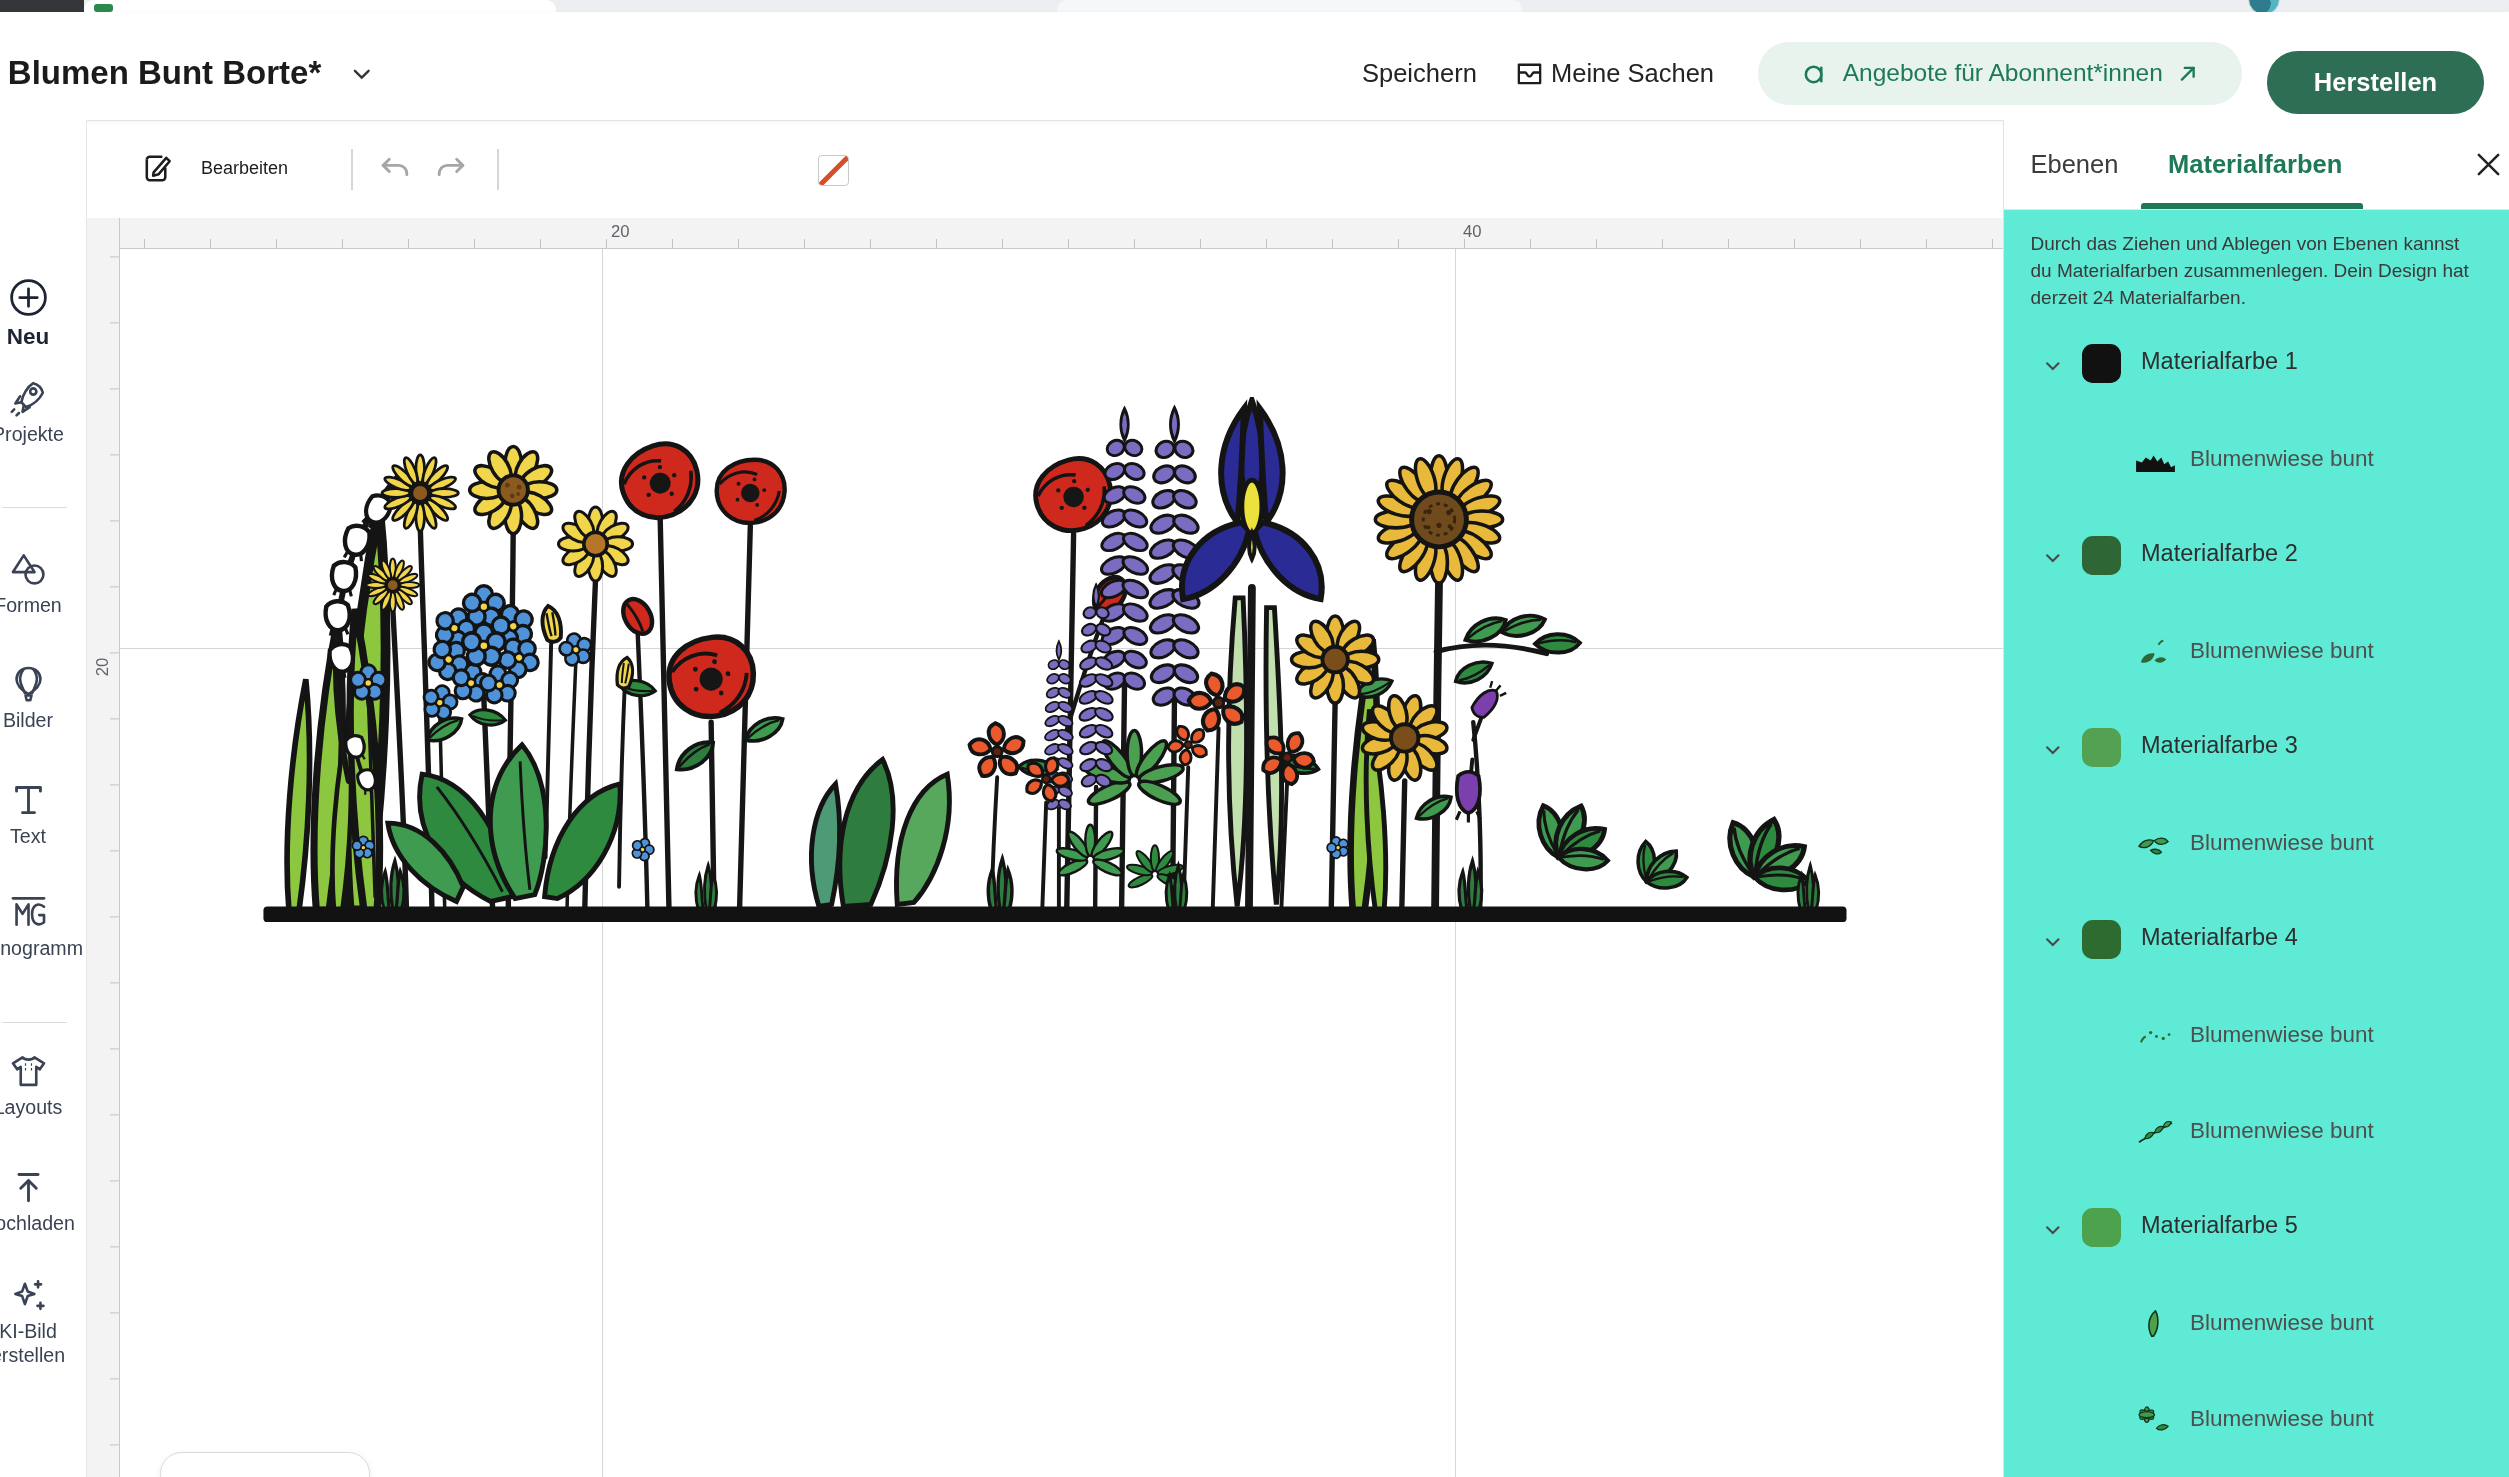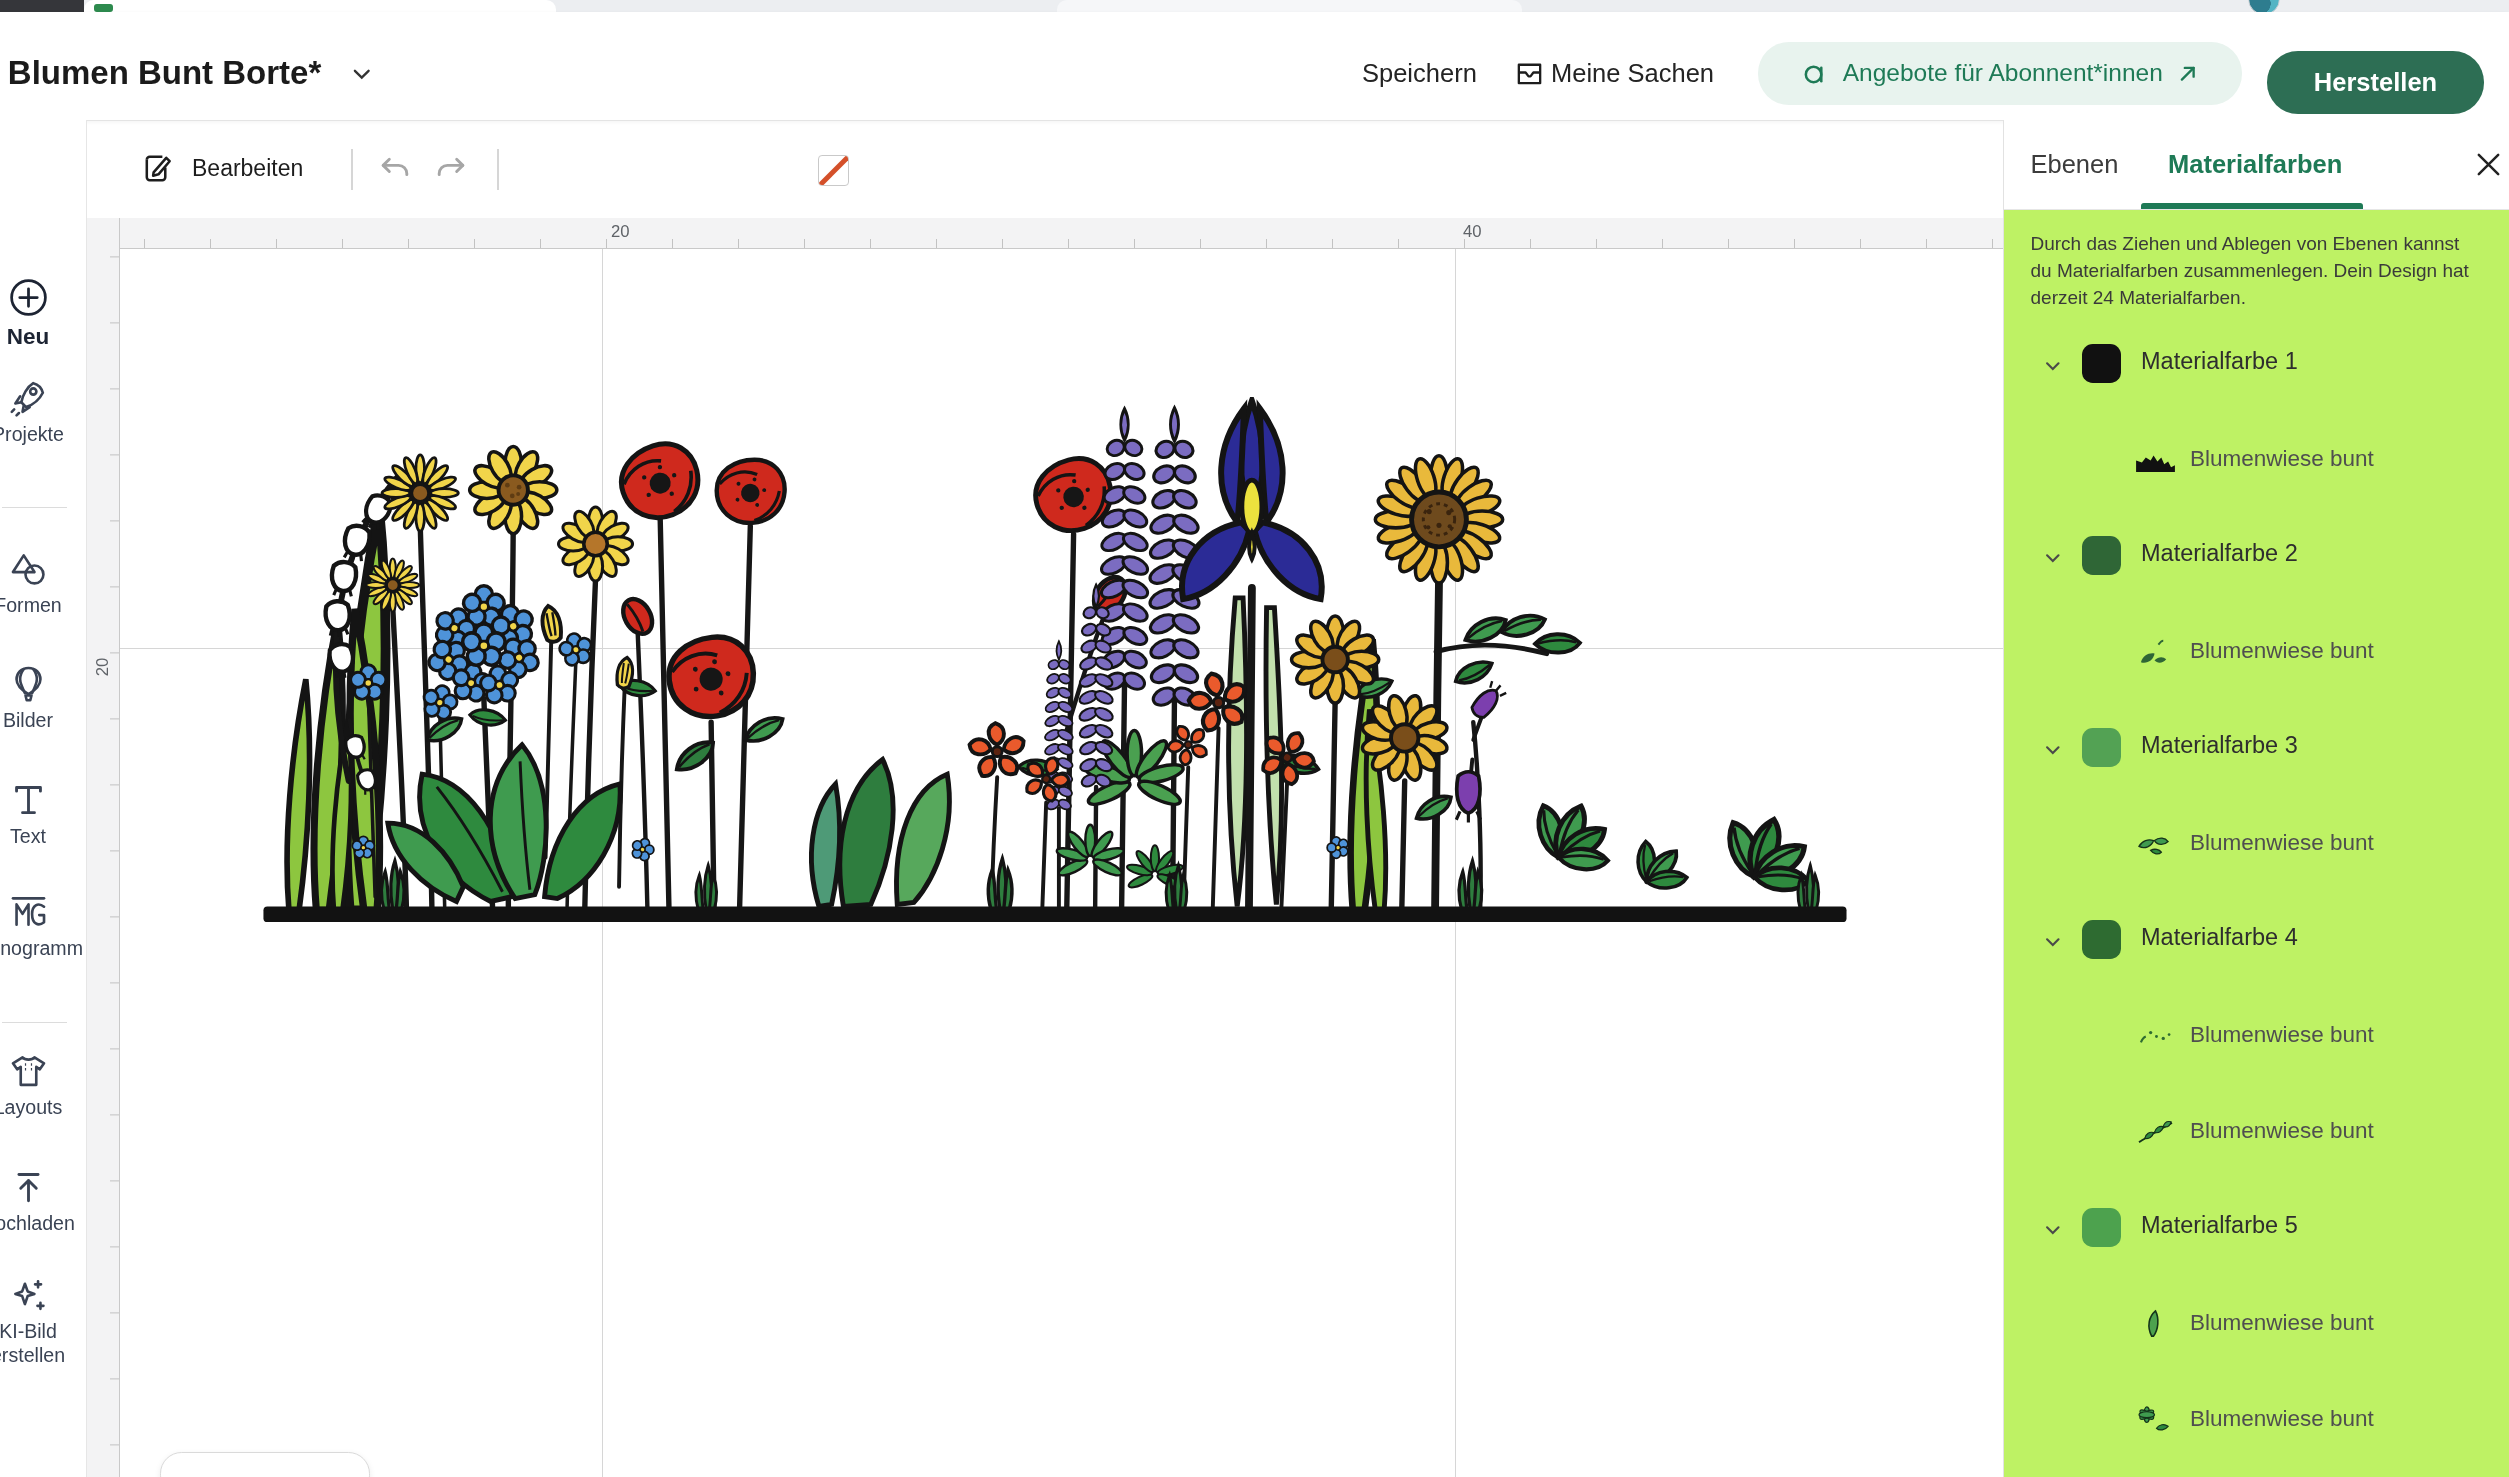--- a/index.html
+++ b/index.html
@@ -27,21 +27,21 @@
     color:#fff;display:flex;align-items:center;justify-content:center;font-size:25.5px;font-weight:700;cursor:pointer;margin-top:9px;}
   
   .sidebar{position:absolute;left:0;top:120px;bottom:0;width:86px;background:#fff;border-right:1px solid #e6e6e6;z-index:45;overflow:hidden;}
   .side-item{position:absolute;left:-31px;width:118px;text-align:center;color:#3a4354;cursor:pointer;}
   .side-item .lbl{font-size:19.6px;margin-top:2.9px;line-height:1.25;}
   .side-item.first .lbl{font-size:22.5px;font-weight:700;color:#1d2433;}
   .side-item svg{margin:0 auto;}
   .side-div{position:absolute;left:2px;width:65px;height:1px;background:#dcdcdc;}
   
   .toolbar{position:absolute;left:87px;top:120px;width:1917px;height:98px;background:#fff;z-index:30;}
-  .tb-edit{position:absolute;left:53px;top:27.4px;height:43px;display:flex;align-items:center;gap:17px;font-size:23px;color:#1d1d1d;cursor:pointer;}
+  .tb-edit{position:absolute;left:53px;top:27.4px;height:43px;display:flex;align-items:center;gap:26px;font-size:18px;color:#1d1d1d;cursor:pointer;}
   .tb-sep{position:absolute;top:29px;width:1.5px;height:41px;background:#d6d6d6;}
   .tb-icon{position:absolute;top:31px;cursor:pointer;}
   .cutbox{position:absolute;left:435px;top:23.5px;width:286px;height:55px;border:1.5px solid #dcdcdc;border-radius:27.4px;
     display:flex;align-items:center;gap:12.7px;padding:0 19.6px;box-sizing:border-box;color:#b9b9b9;font-size:24.5px;cursor:default;}
   .swatch{position:absolute;left:731px;top:35px;width:29px;height:29px;border:1.5px solid #c9c9c9;border-radius:3.9px;
     overflow:hidden;background:#fff;cursor:pointer;}
   .swatch .diag{position:absolute;left:-5.9px;top:11.8px;width:43px;height:4.9px;background:#d4502a;transform:rotate(-45deg);}
   
   .ruler-corner{position:absolute;left:87px;top:218px;width:32px;height:30px;background:#f3f3f4;
     border-bottom:1px solid #c9c9c9;border-right:1px solid #c9c9c9;z-index:20;}
@@ -51,21 +51,21 @@
   .ruler-left{position:absolute;left:87px;top:248px;width:32px;bottom:0;background:#f3f3f4;border-right:1px solid #c9c9c9;z-index:20;}
   .ruler-left .ticks{position:absolute;top:0;bottom:0;right:0;width:8.8px;
     background:repeating-linear-gradient(180deg,#c2c2c2 0 1.4px,transparent 1.4px 66px);background-position:0 8.4px;}
   .ruler-num{position:absolute;font-size:16.7px;color:#5f6368;z-index:21;}
   .grid-v{position:absolute;top:218px;bottom:0;width:1.4px;background:#d6d6d6;z-index:5;}
   .grid-h{position:absolute;left:87px;width:1917px;height:1.4px;background:#d6d6d6;z-index:5;}
   .artwork{position:absolute;left:255px;top:397px;z-index:10;cursor:pointer;}
   .zoom-pill{position:absolute;left:160px;top:1452px;width:208px;height:43px;border-radius:21.6px;background:#fff;
     border:1.5px solid #dadada;box-shadow:0 2px 5.9px rgba(0,0,0,.08);z-index:15;}
   
-  .panel{position:absolute;right:0;top:120px;bottom:0;width:505px;background:#bef264;border-left:1px solid #e2e2e2;z-index:40;}
+  .panel{position:absolute;right:0;top:120px;bottom:0;width:505px;background:#5eead4;border-left:1px solid #e2e2e2;z-index:40;}
   .panel-tabs{position:relative;height:89px;background:#fff;border-bottom:1px solid #e6e6e6;}
   .ptab{position:absolute;top:0;height:89px;display:flex;align-items:center;font-size:25.5px;color:#3c3c3c;cursor:pointer;}
   .ptab.ebenen{left:26.5px;}
   .ptab.matf{left:164px;color:#1e7a56;font-weight:700;}
   .ptab-underline{position:absolute;left:137px;bottom:0;width:222px;height:5.9px;background:#1e7a56;border-radius:2.9px 2.9px 0 0;}
   .panel-close{position:absolute;left:469px;top:29px;width:31px;height:31px;cursor:pointer;}
   .panel-desc{padding:20.6px 39px 0 26.5px;height:86px;font-size:19px;line-height:1.42;color:#3a3a3a;}
   .rows{position:absolute;left:0;right:0;top:196px;}
   .row{position:relative;height:96px;}
   .row .chev{position:absolute;left:39px;top:40px;cursor:pointer;}

